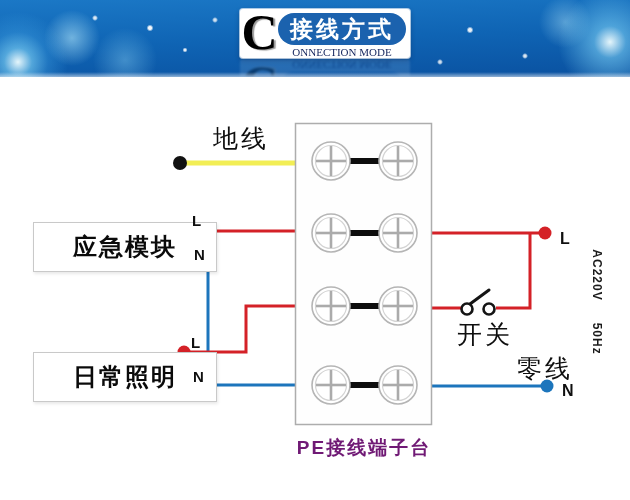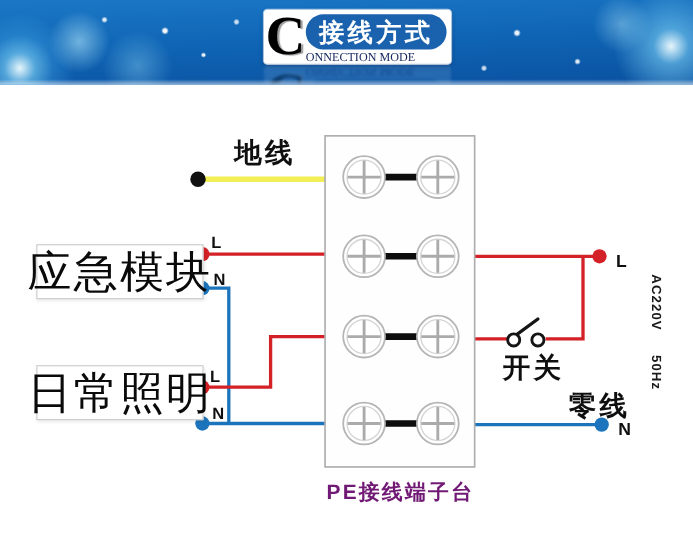--- a/index.html
+++ b/index.html
@@ -38,40 +38,40 @@
     font-weight:bold; color:#000; text-align:center; text-shadow:2px 1px 1px #9a9a9a;
   }
   .plate-title-box {
     position:absolute; left:38px; top:4px; width:128px; height:32px;
     background:#1b62ae; display:flex; align-items:center; justify-content:center;border-radius:16px;
   }
   .plate-title {
     color:#ffffff; font-size:23px; font-weight:bold; letter-spacing:3px; white-space:nowrap;
   }
   .plate-subtitle {
-    position:absolute; left:38px; bottom:0px; width:128px; text-align:left;
+    position:absolute; left:38px; bottom:0px; width:128px; text-align:center;
     font-family:"Liberation Serif", serif; font-size:11px; color:#15265e; white-space:nowrap;
   }
   .plate-reflection {
     position:absolute; left:240px; top:59px; width:170px; height:17px;
     overflow:hidden; opacity:.32; filter:blur(1.3px);
   }
   .plate-reflection .plate-copy {
     position:relative; width:170px; height:49px; transform:scaleY(-1);
     background:rgba(255,255,255,.35); border-radius:3px;
   }
 
   
-  .wire-label { position:absolute; font-size:25px; font-weight:700; color:#0f0f0f; letter-spacing:3px; text-align:center; white-space:nowrap; }
+  .wire-label { position:absolute; font-size:25px; font-weight:400; color:#0f0f0f; letter-spacing:3px; text-align:center; white-space:nowrap; }
   .ln { position:absolute; font-size:15px; font-weight:bold; color:#0f0f0f; }
   .box {
-    position:absolute; width:152px; height:50px; background:#fff;
+    position:absolute; width:184px; height:50px; background:#fff;
     border:1px solid #c9c9c9; box-shadow:1px 2px 3px rgba(0,0,0,.09);
     display:flex; align-items:center; justify-content:center;
-    font-size:40px; font-weight:normal; letter-spacing:2px; color:#0a0a0a; white-space:nowrap;
+    font-size:24px; font-weight:bold; letter-spacing:2px; color:#0a0a0a; white-space:nowrap;
   }
   .power-spec {
     position:absolute; left:537px; top:295px; width:120px; text-align:center;
     transform:rotate(90deg); font-size:12px; font-weight:bold; color:#1a1a1a; letter-spacing:1px; white-space:nowrap;
   }
   .power-spec .voltage { margin-right:22px; }
   .pe-label {
     position:absolute; left:288px; top:435px; width:152px; text-align:center;
     font-size:19px; font-weight:600; letter-spacing:2px; color:#701a75; white-space:nowrap;
   }
@@ -171,21 +171,21 @@
       <circle cx="547" cy="386" r="6.5" fill="#1c75bc"></circle>
     </g>
   </svg>
 
   <div class="wire-label" style="left:203px; top:122px; width:76px;">地线</div>
 
   <div class="box" style="left:33px; top:222px;">应急模块</div>
   <div class="ln" style="left:192px; top:212px;">L</div>
   <div class="ln" style="left:194px; top:246px;">N</div>
 
-  <div class="box" style="left:33px; top:332px;">日常照明</div>
+  <div class="box" style="left:33px; top:352px;">日常照明</div>
   <div class="ln" style="left:191px; top:334px;">L</div>
   <div class="ln" style="left:193px; top:368px;">N</div>
 
   <div class="ln" style="left:560px; top:230px; font-size:16px;">L</div>
 
   <div class="wire-label" style="left:515px; top:352px; width:60px;">零线</div>
 
   <div class="wire-label" style="left:455px; top:318px; width:60px;">开关</div>
   <div class="ln" style="left:562px; top:382px; font-size:16px;">N</div>
 

